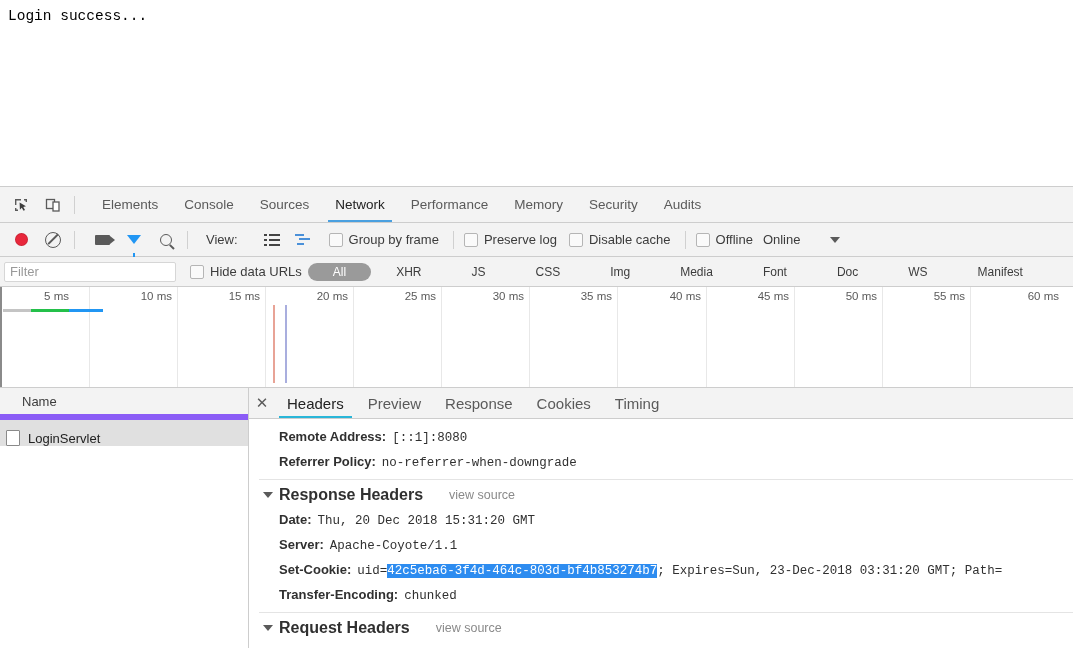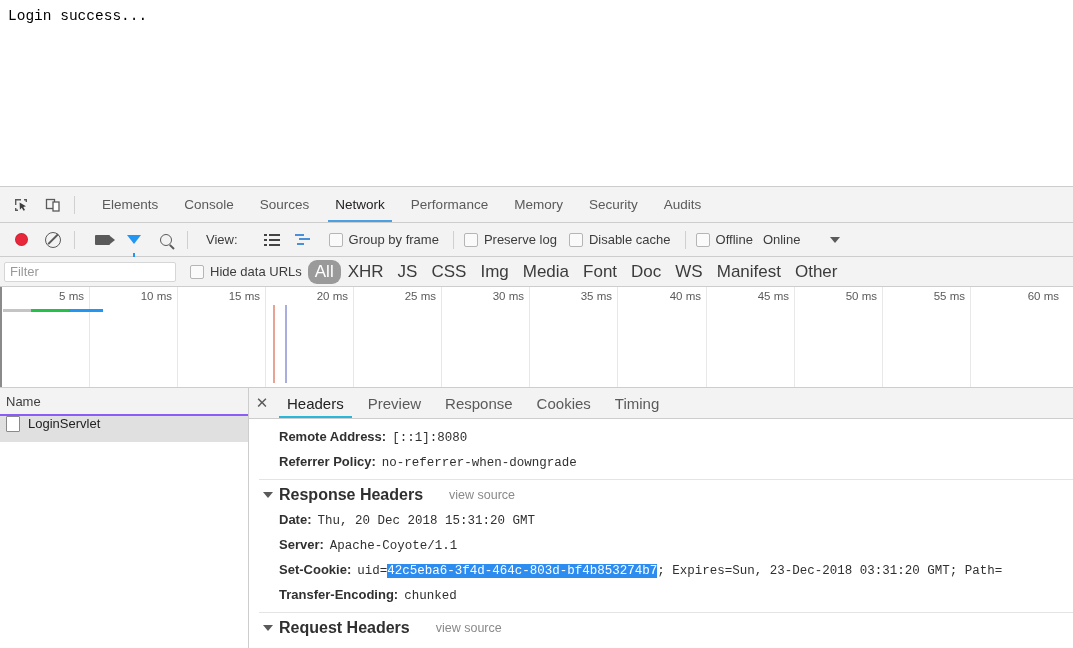--- a/index.html
+++ b/index.html
@@ -135,21 +135,21 @@
   .filter-input {
     width: 172px; height: 20px; margin-left: 4px;
     border: 1px solid #d6d6d6; background: #fff; border-radius: 2px;
     font-size: 13px; color: #8a8a8a; padding: 0 5px;
     font-family: "Liberation Sans", sans-serif;
     outline: none; box-sizing: border-box;
   }
   .filter-input::placeholder { color: #999; }
   .ftypes { display: flex; align-items: center; margin-left: 6px; }
   .ftype {
-    font-size: 17px; color: #3c3c3c; padding: 2px 7px; border-radius: 9px;
+    font-size: 12px; color: #3c3c3c; padding: 2px 25px; border-radius: 9px;
     cursor: pointer; white-space: nowrap;
   }
   .ftype.active { background: #9a9a9a; color: #fff; }
 
   
   .overview {
     position: relative; height: 100px; background: #fff;
     border-bottom: 1px solid #cdcdcd; overflow: hidden;
   }
   .ov-ruler { position: absolute; left: 0; top: 0; width: 100%; height: 100px; }
@@ -168,26 +168,26 @@
     background: #8a8a8a;
   }
 
   
   .bottom { position: relative; height: 264px; display: flex; }
   .namecol {
     width: 248px; border-right: 1px solid #cdcdcd; background: #fff;
     display: flex; flex-direction: column;
   }
   .namehdr {
-    height: 26px; background: #f3f3f3; border-bottom: 2px solid #8b5cf6;
-    display: flex; align-items: center; padding-left: 6px;
+    height: 26px; background: #f3f3f3; border-bottom: 6px solid #8b5cf6;
+    display: flex; align-items: center; padding-left: 22px;
     font-size: 13px; color: #3c3c3c;
   }
   .namerow {
-    height: 26px; display: flex; align-items: flex-start; padding-left: 6px;
+    height: 26px; display: flex; align-items: flex-end; padding-left: 6px;
     background: #e0e0e0; font-size: 13px; color: #222; cursor: pointer;
   }
   .doc-ic {
     width: 12px; height: 14px; border: 1px solid #8a8a8a; background: #fff;
     margin-right: 8px; border-radius: 1px;
   }
 
   .detail { flex: 1; display: flex; flex-direction: column; min-width: 0; }
   .detail-tabs {
     height: 30px; background: #f3f3f3; border-bottom: 1px solid #cdcdcd;
@@ -381,21 +381,21 @@
         <div class="tickline" style="left:265px"></div>
         <div class="tickline" style="left:353px"></div>
         <div class="tickline" style="left:441px"></div>
         <div class="tickline" style="left:529px"></div>
         <div class="tickline" style="left:617px"></div>
         <div class="tickline" style="left:706px"></div>
         <div class="tickline" style="left:794px"></div>
         <div class="tickline" style="left:882px"></div>
         <div class="tickline" style="left:970px"></div>
 
-        <div class="ticklabel" style="left:89px">5 ms</div>
+        <div class="ticklabel" style="left:74px">5 ms</div>
         <div class="ticklabel" style="left:177px">10 ms</div>
         <div class="ticklabel" style="left:265px">15 ms</div>
         <div class="ticklabel" style="left:353px">20 ms</div>
         <div class="ticklabel" style="left:441px">25 ms</div>
         <div class="ticklabel" style="left:529px">30 ms</div>
         <div class="ticklabel" style="left:617px">35 ms</div>
         <div class="ticklabel" style="left:706px">40 ms</div>
         <div class="ticklabel" style="left:794px">45 ms</div>
         <div class="ticklabel" style="left:882px">50 ms</div>
         <div class="ticklabel" style="left:970px">55 ms</div>

